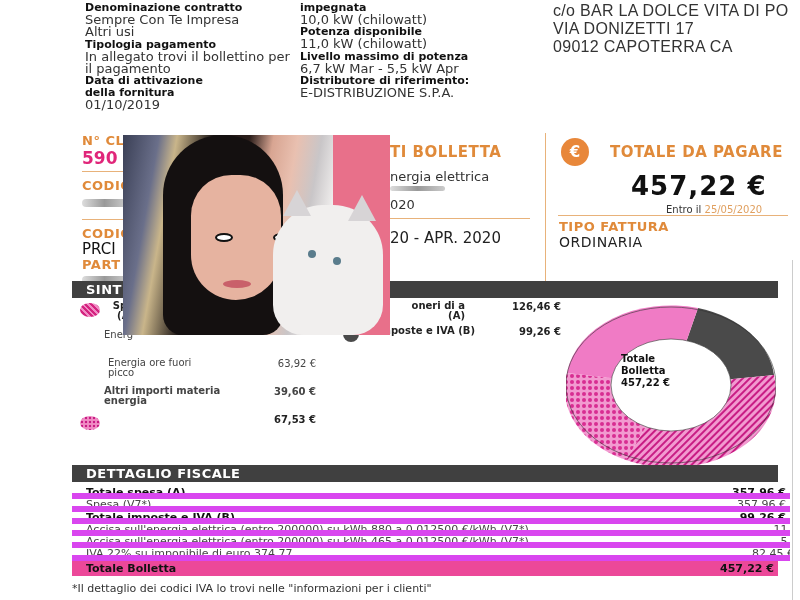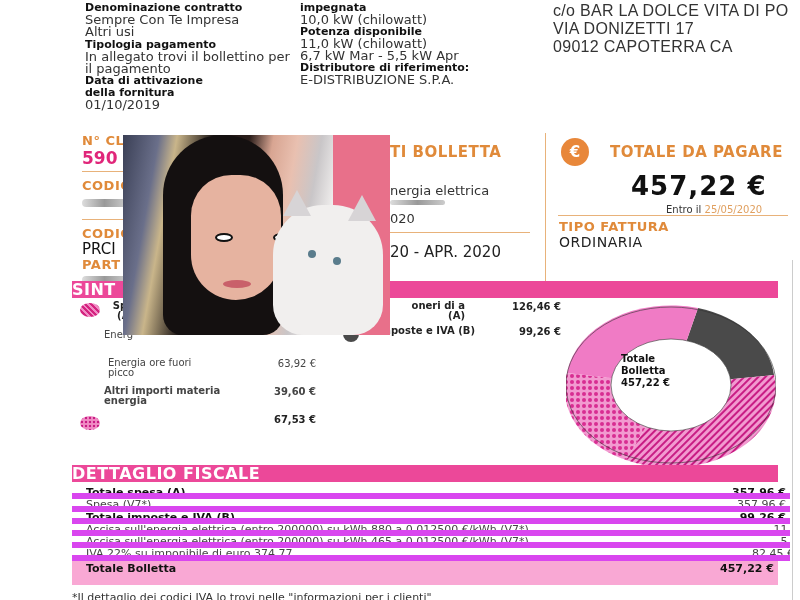--- a/index.html
+++ b/index.html
@@ -13,36 +13,36 @@
   
   #col1 { left: 85px; top: 0px; width: 215px; }
   #col2 { left: 300px; top: 0px; width: 240px; }
   #addr { left: 553px; top: 2px; width: 260px; font-family: "Liberation Sans", sans-serif; font-size: 16px; line-height: 18px; color: #333; letter-spacing: 0.3px; white-space: nowrap; }
 
   
   .olabel { color: #e08a3a; font-weight: bold; font-size: 13px; letter-spacing: 0.5px; }
   .hr-or { height: 1px; background: #e8b27a; }
 
   
-  .bar { background: #ec4899; color: #fff; font-weight: bold; font-size: 16px; letter-spacing: 0.5px; line-height: 18px; }
+  .bar { background: #404040; color: #fff; font-weight: bold; font-size: 13px; letter-spacing: 0.5px; padding-left: 14px; line-height: 18px; }
 
   
   #total-box { left: 545px; top: 133px; width: 255px; height: 150px; border-left: 1px solid #e8b27a; }
   .euro-circle { width: 28px; height: 28px; border-radius: 50%; background: #e8873a; color: #fff; font-weight: bold; font-size: 15px; display:flex; align-items:center; justify-content:center; }
 
   
   .srow { font-size: 10px; color: #444; line-height: 10px; }
   .samt { font-size: 10px; color: #444; text-align: right; }
   .sbold { font-weight: bold; color: #222; text-align: right; }
 
   
   #fiscal { left: 72px; top: 487px; width: 718px; }
   .frow { height: 12.3px; border-bottom: 6px solid #d946ef; font-size: 11px; line-height: 12px; display: flex; justify-content: space-between; padding-left: 14px; padding-right: 4px; color: #444; white-space: nowrap; overflow: hidden; }
   .frow.b { font-weight: bold; color: #111; }
-  .frow.tot { background: #f9a8d4; font-weight: bold; color: #111; border-bottom: none; height: 24px; line-height: 15px; }
+  .frow.tot { background: #ec4899; font-weight: bold; color: #111; border-bottom: none; height: 15px; line-height: 15px; }
   .frow .amt { width: 75px; text-align: right; }
 
   
   #photo { left: 123px; top: 135px; width: 267px; height: 200px; overflow: hidden;
     background: linear-gradient(100deg, #3a3f55 0%, #6a6f8a 12%, #c9b58a 18%, #1a1414 30%, #2a1d1a 42%, #d8a592 50%, #e9c0b0 58%, #c9c6c8 66%, #f3f1f0 74%, #e05e73 86%, #f0aab8 100%); }
   .hair { position:absolute; left: 40px; top: 0px; width: 120px; height: 200px; background: #141010; border-radius: 60px 60px 20px 20px; }
   .face { position:absolute; left: 68px; top: 40px; width: 90px; height: 125px; background: #e6b3a0; border-radius: 45px 45px 50px 50px; }
   .eye { position:absolute; width: 18px; height: 9px; background: #fff; border: 2px solid #111; border-radius: 50%; }
   .lips { position:absolute; left: 100px; top: 145px; width: 28px; height: 8px; background: #c9606a; border-radius: 50%; }
   .cat { position:absolute; left: 150px; top: 70px; width: 110px; height: 130px; background: #f1efee; border-radius: 50px 50px 30px 30px; }
@@ -68,20 +68,21 @@
   <div class="lbl" style="width:140px">Data di attivazione della fornitura</div>
   <div class="val">01/10/2019</div>
 </div>
 
 <div id="col2" class="abs">
   <div style="height:2px"></div>
   <div class="lbl">impegnata</div>
   <div class="val">10,0 kW (chilowatt)</div>
   <div class="lbl">Potenza disponibile</div>
   <div class="val">11,0 kW (chilowatt)</div>
+  <div class="lbl" style="margin-top:1px">Livello massimo di potenza</div>
   <div class="val">6,7 kW Mar - 5,5 kW Apr</div>
   <div class="lbl">Distributore di riferimento:</div>
   <div class="val">E-DISTRIBUZIONE S.P.A.</div>
 </div>
 
 <div id="addr" class="abs">
   <div>c/o BAR LA DOLCE VITA DI PO</div>
   <div>VIA DONIZETTI 17</div>
   <div>09012 CAPOTERRA CA</div>
 </div>
@@ -94,21 +95,21 @@
   <div class="redact" style="width:45px; margin-top:6px;"></div>
   <div class="hr-or" style="width:45px; margin-top:12px;"></div>
   <div class="olabel" style="margin-top:6px;">CODIC</div>
   <div style="font-size:15px; color:#111; line-height:16px;">PRCI</div>
   <div class="olabel">PART</div>
   <div class="redact" style="width:45px; margin-top:4px;"></div>
 </div>
 
 <div class="abs" style="left:390px; top:143px; width:150px;">
   <div class="olabel" style="font-size:15px;">TI BOLLETTA</div>
-  <div class="val" style="margin-top:24px;">nergia elettrica</div>
+  <div class="val" style="margin-top:10px;">nergia elettrica</div>
   <div class="redact" style="width:55px; margin-top:3px; height:5px;"></div>
   <div class="val" style="margin-top:8px;">020</div>
   <div class="hr-or" style="width:140px; margin-top:7px;"></div>
   <div style="font-size:15px; color:#222; margin-top:10px;">20 - APR. 2020</div>
 </div>
 
 <div id="total-box" class="abs">
   <div class="abs euro-circle" style="left:15px; top:5px;">€</div>
   <div class="abs olabel" style="left:64px; top:10px; font-size:15px;">TOTALE DA PAGARE</div>
   <div class="abs" style="left:85px; top:38px; font-size:26px; font-weight:bold; color:#111; font-family:'DejaVu Sans', sans-serif; letter-spacing:1px;">457,22 €</div>

